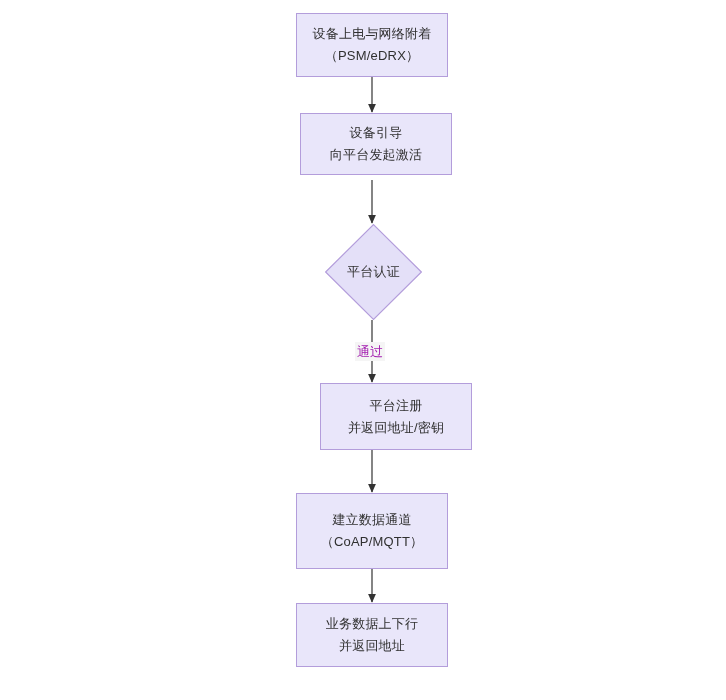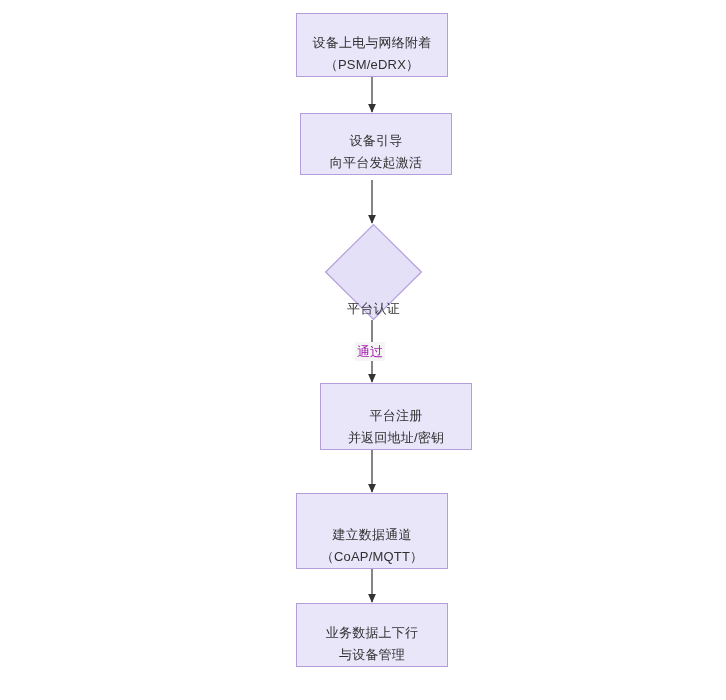--- a/index.html
+++ b/index.html
@@ -23,21 +23,21 @@
     position: absolute;
     left: 0;
     top: 0;
     width: 726px;
     height: 700px;
   }
   .node {
     position: absolute;
     box-sizing: border-box;
     display: flex;
-    align-items: flex-end;
+    align-items: center;
     justify-content: center;
     text-align: center;
     color: #303030;
     font-size: 13px;
     line-height: 22px;
     letter-spacing: 0.2px;
   }
   .node-process {
     background: #e9e6fa;
     border: 1px solid #b39ddb;
@@ -119,16 +119,16 @@
 并返回地址/密钥</span>
   </div>
 
   <div class="node node-process" style="left:296px; top:493px; width:152px; height:76px;">
     <span class="node-label">建立数据通道
 （CoAP/MQTT）</span>
   </div>
 
   <div class="node node-process" style="left:296px; top:603px; width:152px; height:64px;">
     <span class="node-label">业务数据上下行
-与设备管理</span>
+并返回地址</span>
   </div>
 
 </div>
 
 </body></html>

